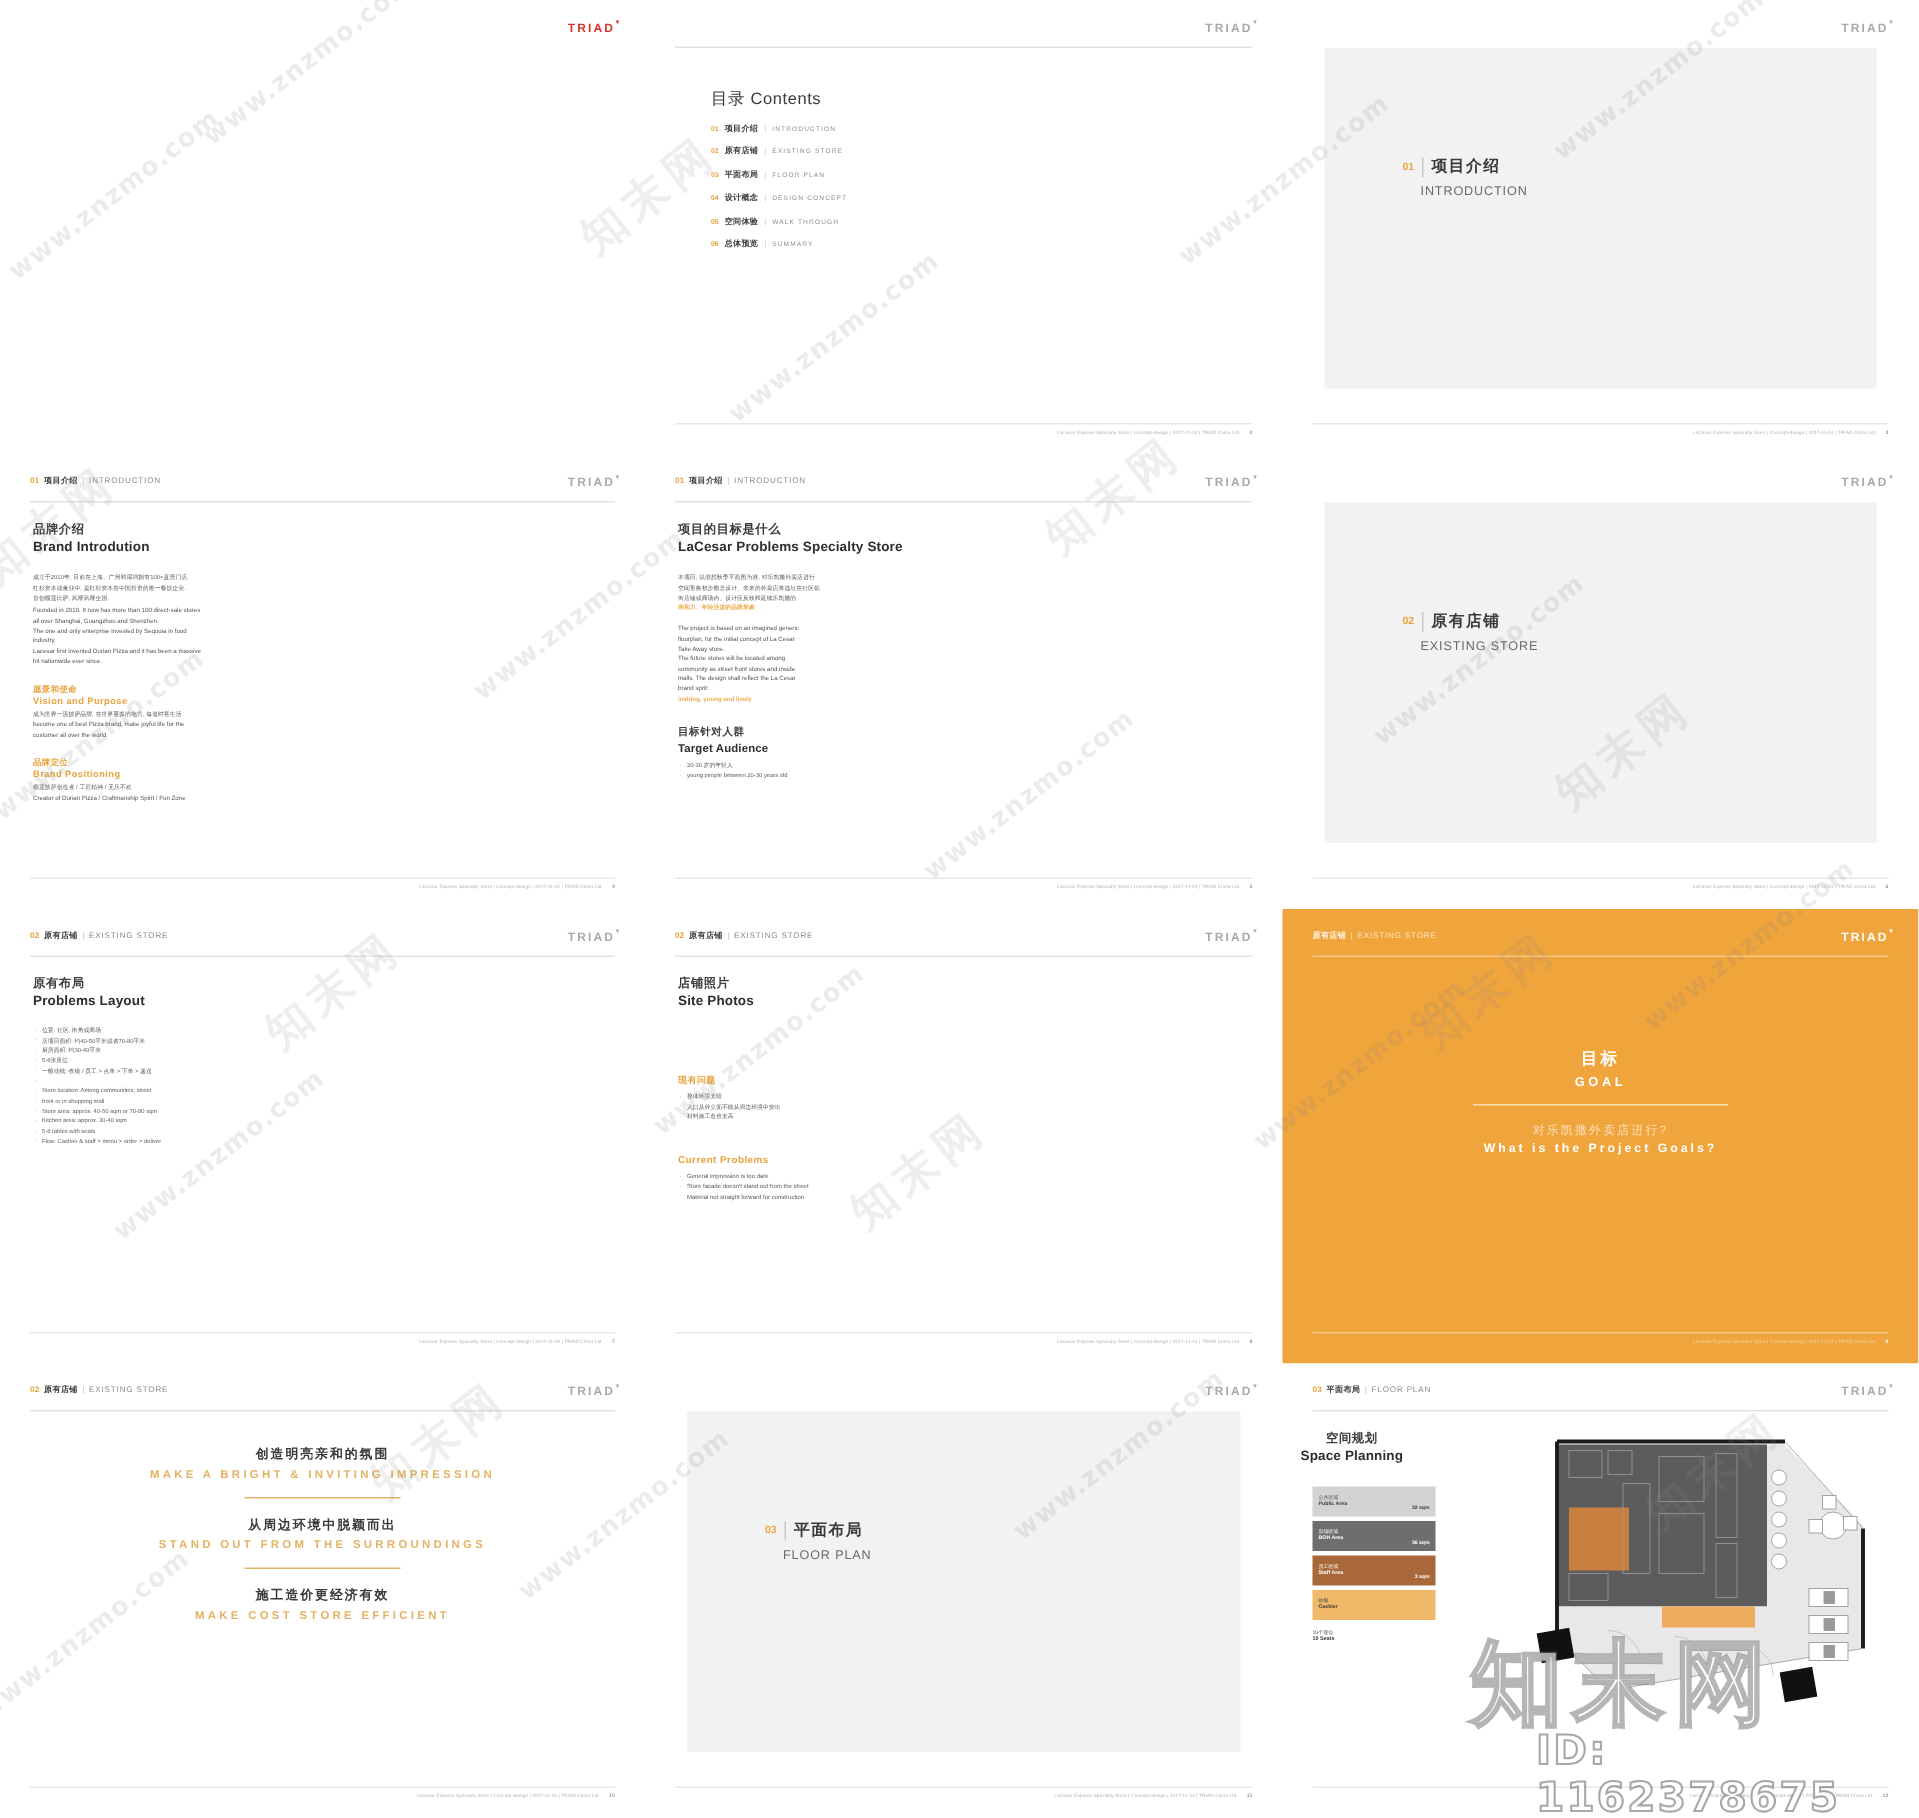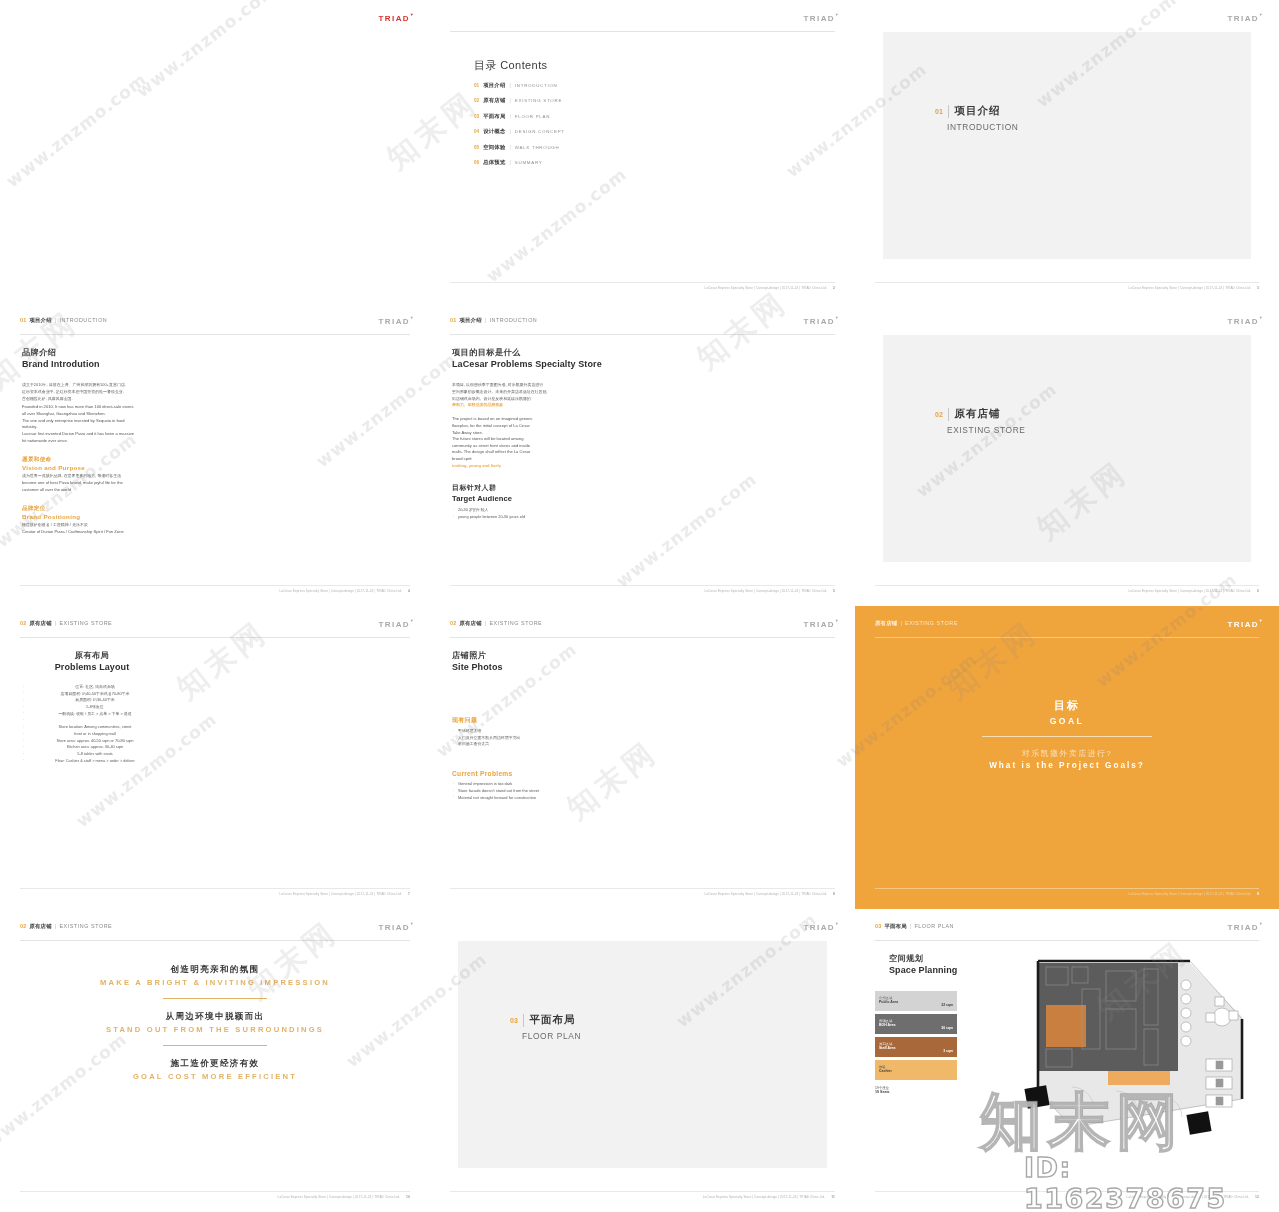--- a/index.html
+++ b/index.html
@@ -453,21 +453,21 @@
           <span class="hdr-cn">原有店铺</span>
           <span class="hdr-bar">|</span>
           <span class="hdr-en">EXISTING STORE</span>
         </div>
         <div class="triad">
           <span>TRIAD</span><span class="tm">▼</span>
         </div>
       </div>
       <div class="hdr-rule"></div>
 
-      <div style="position:absolute;left:22px;top:44px;width:140px;text-align:center;">
+      <div style="position:absolute;left:22px;top:44px;width:140px;">
         <div class="t-cn">原有布局</div>
         <div class="t-en">Problems Layout</div>
         <ul class="bul" style="margin-top:12px;">
           <li>位置: 社区, 街角或商场</li>
           <li>店项目面积: 约40-50平米或者70-80平米</li>
           <li>厨房面积: 约30-40平米</li>
           <li>5-8张座位</li>
           <li>一般动线: 收银 / 员工 &gt; 点单 &gt; 下单 &gt; 递送</li>
           <li>&nbsp;</li>
         </ul>
@@ -583,21 +583,21 @@
           <div class="stm-en">MAKE A BRIGHT &amp; INVITING IMPRESSION</div>
         </div>
         <div class="stm-rule"></div>
         <div>
           <div class="stm-cn">从周边环境中脱颖而出</div>
           <div class="stm-en">STAND OUT FROM THE SURROUNDINGS</div>
         </div>
         <div class="stm-rule"></div>
         <div>
           <div class="stm-cn">施工造价更经济有效</div>
-          <div class="stm-en">GOAL COST MORE EFFICIENT</div>
+          <div class="stm-en">MAKE COST STORE EFFICIENT</div>
         </div>
       </div>
 
       <div class="ftr">
         <span>LaCesar Express Specialty Store  | Concept-design | 2017-11-24 | TRIAD China Ltd.</span>
         <span class="pg">10</span>
       </div>
     </div>
   </div>
 
@@ -634,21 +634,21 @@
           <span class="hdr-cn">平面布局</span>
           <span class="hdr-bar">|</span>
           <span class="hdr-en">FLOOR PLAN</span>
         </div>
         <div class="triad">
           <span>TRIAD</span><span class="tm">▼</span>
         </div>
       </div>
       <div class="hdr-rule"></div>
 
-      <div style="position:absolute;left:34px;top:44px;">
+      <div style="position:absolute;left:12px;top:44px;text-align:center;">
         <div class="t-cn">空间规划</div>
         <div class="t-en">Space Planning</div>
       </div>
 
       <div class="legend">
         <div class="lg-row lg-public">
           <div class="lg-names">
             <span class="lg-cn">公共区域</span>
             <span class="lg-en">Public Area</span>
           </div>

